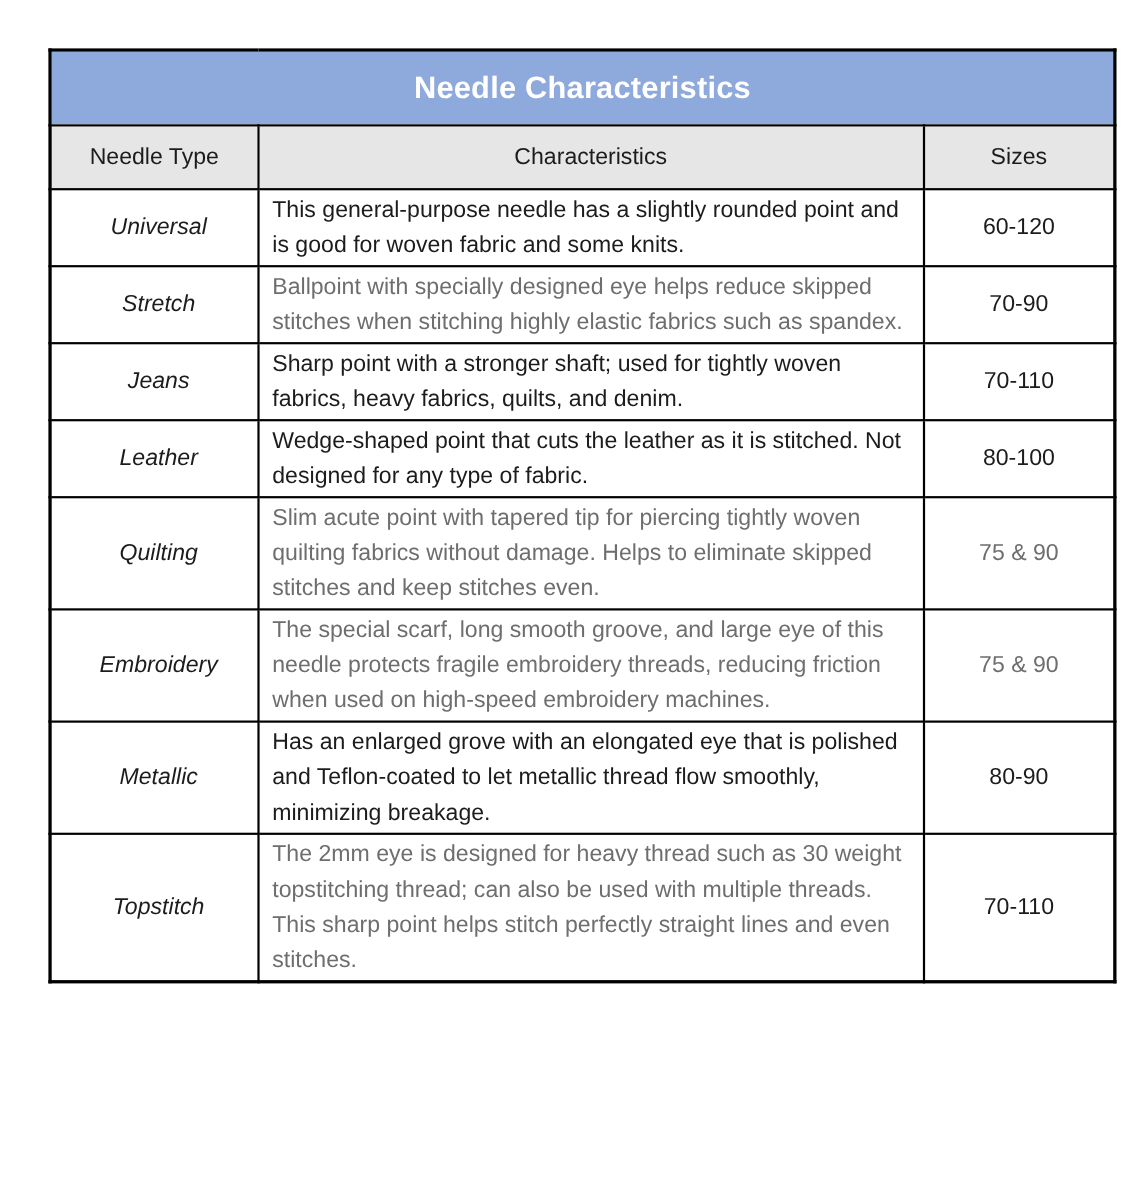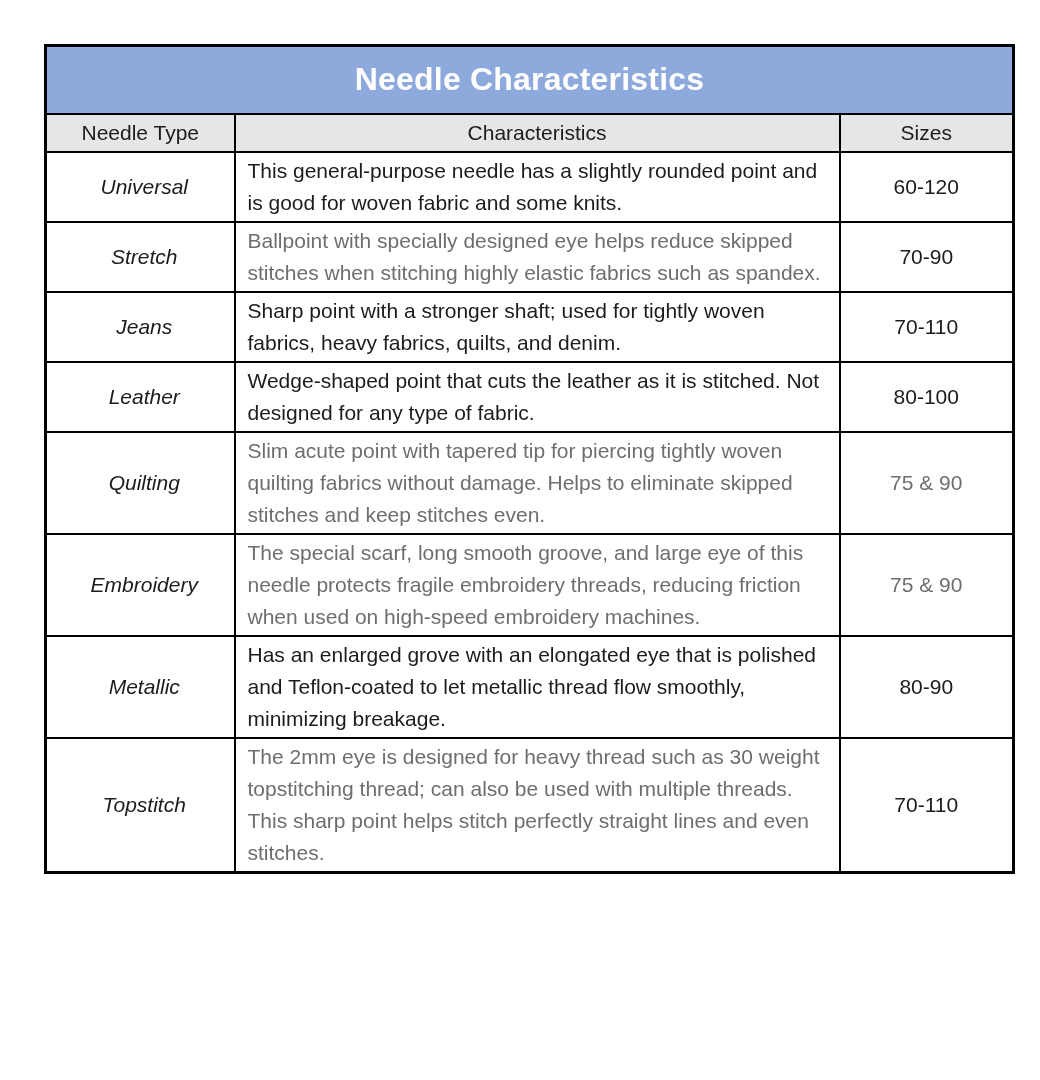--- a/index.html
+++ b/index.html
@@ -37,35 +37,35 @@
     border: 3px solid var(--border);
     color: var(--body-text);
   }
   th, td {
     border: 2px solid var(--border);
     overflow: hidden;
   }
   tr.title-row th {
     background: var(--title-bar-bg);
     color: var(--title-text);
-    font-size: 32px;
+    font-size: 28px;
     font-weight: bold;
     height: 68px;
     text-align: center;
     vertical-align: middle;
     letter-spacing: 0.2px;
   }
   tr.header-row th {
     background: var(--header-bg);
     font-weight: normal;
     font-size: 21px;
     height: 31px;
     text-align: center;
     vertical-align: middle;
-    padding: 6px 4px;
+    padding: 16px 4px;
   }
   td {
     font-size: 21px;
     line-height: 32px;
     vertical-align: middle;
   }
   td.type-cell {
     padding: 2px 6px 2px 14px;
     text-align: center;
     font-style: italic;

